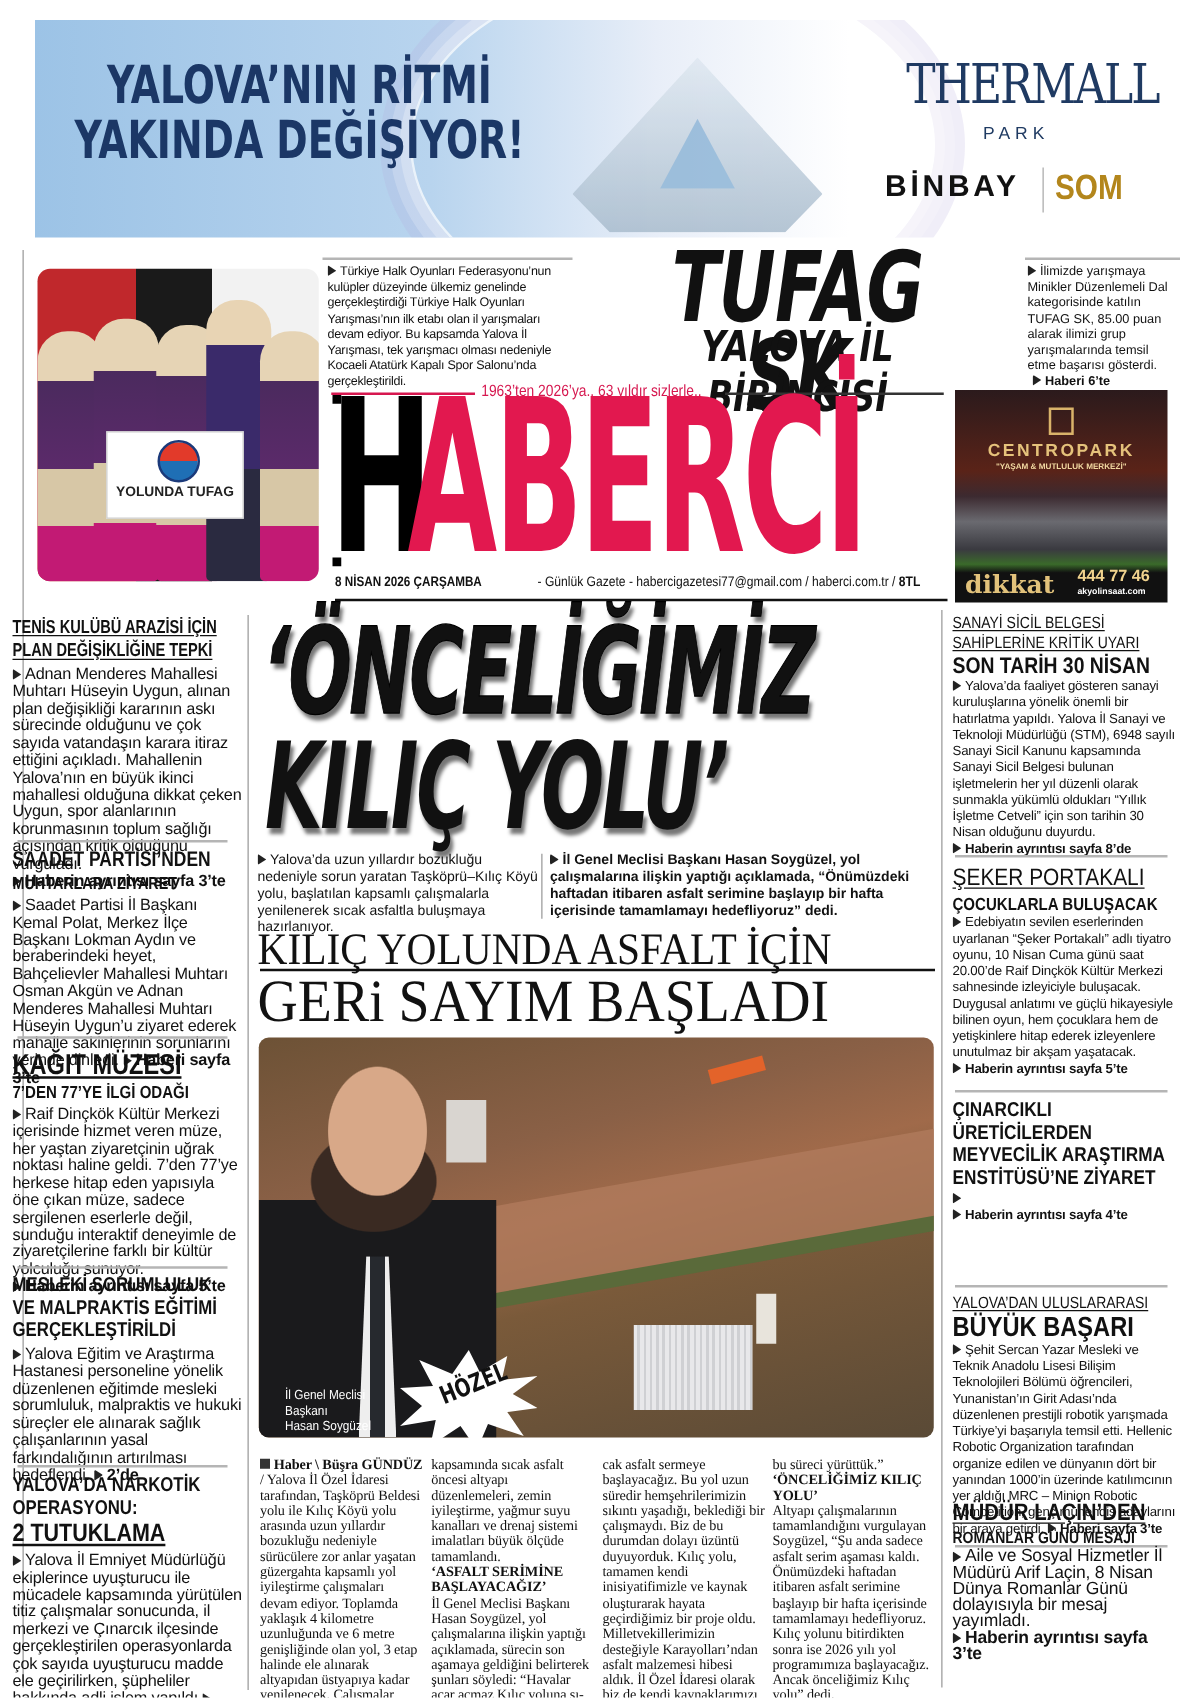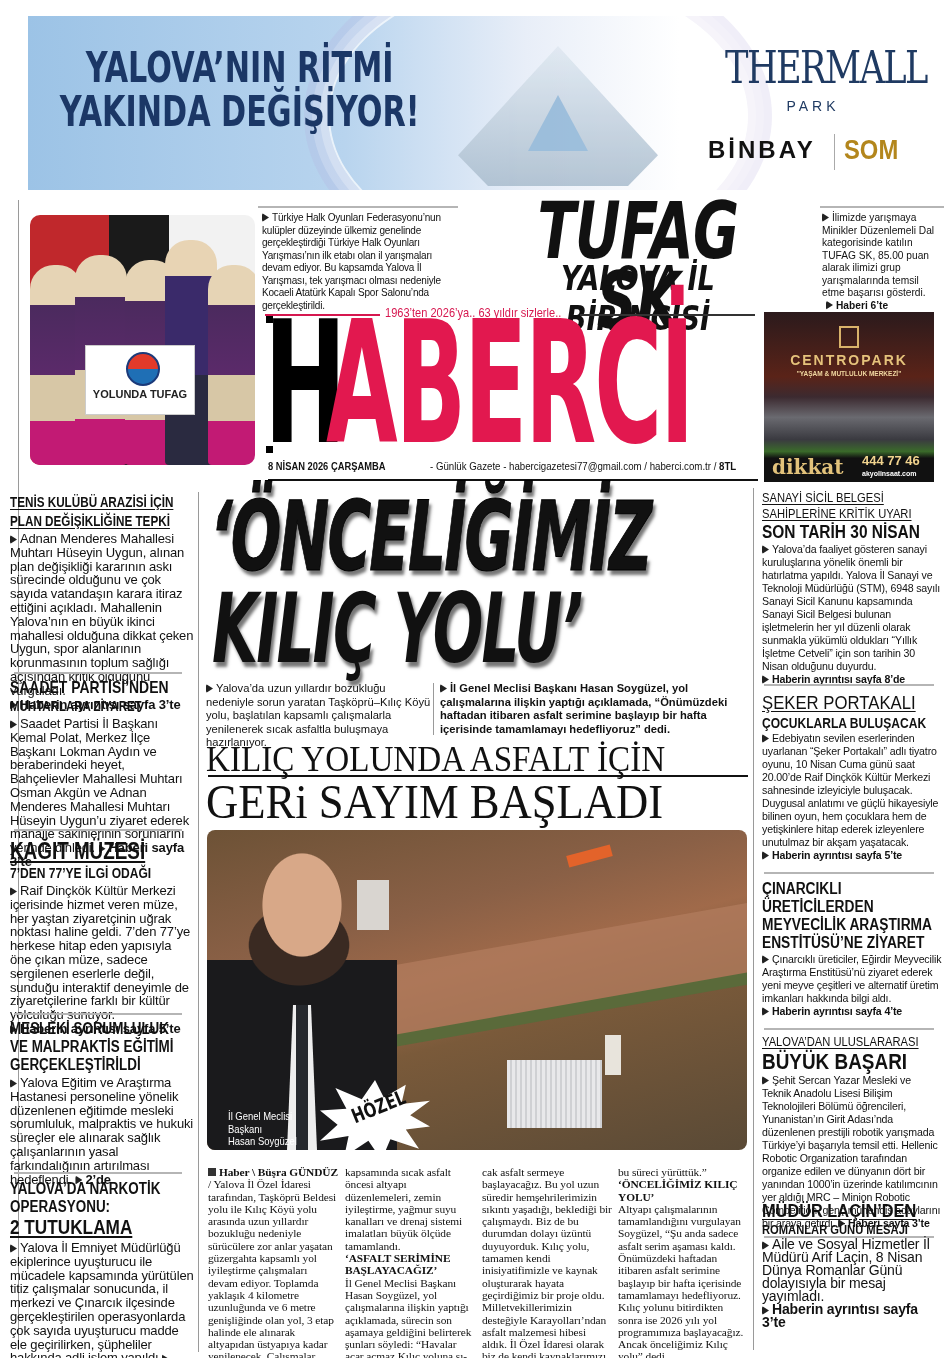--- a/index.html
+++ b/index.html
@@ -202,21 +202,21 @@
   <div class="hd" style="font-size:14px;line-height:18px;transform:scaleX(.86)">ÇOCUKLARLA BULUŞACAK</div>
   <div class="txt" style="font-size:10.6px;line-height:13px"><span class="bullet"></span><span>Edebiyatın sevilen eserlerinden uyarlanan “Şeker Portakalı” adlı tiyatro oyunu, 10 Nisan Cuma günü saat 20.00’de Raif Dinçkök Kültür Merkezi sahnesinde izleyiciyle buluşacak. Duygusal anlatımı ve güçlü hikayesiyle bilinen oyun, hem çocuklara hem de yetişkinlere hitap ederek izleyenlere unutulmaz bir akşam yaşatacak.</span><br><span class="bullet"></span><span class="ref">Haberin ayrıntısı sayfa 5’te</span></div>
 </div>
 <div class="hr" style="left:764px;top:872px;width:170px"></div>
 
 <div class="abs rcol" style="top:880px">
   <div class="hd" style="font-size:16px;line-height:18px;transform:scaleX(.86)">ÇINARCIKLI</div>
   <div class="hd" style="font-size:16px;line-height:18px;transform:scaleX(.86)">ÜRETİCİLERDEN</div>
   <div class="hd" style="font-size:16px;line-height:18px;transform:scaleX(.86)">MEYVECİLİK ARAŞTIRMA</div>
   <div class="hd" style="font-size:16px;line-height:18px;transform:scaleX(.86)">ENSTİTÜSÜ’NE ZİYARET</div>
-  <div class="txt" style="font-size:10.6px;line-height:13px;margin-top:1px"><span class="bullet"></span><span>Çınarcıklı üreticiler, Eğirdir Meyvecilik Araştırma Enstitüsü’nü ziyaret ederek yeni meyve çeşitleri ve alternatif üretim imkanları hakkında bilgi aldı.</span><br><span class="bullet"></span><span class="ref">Haberin ayrıntısı sayfa 4’te</span></div>
+  <div class="txt" style="font-size:10.6px;line-height:13px;margin-top:1px"><span class="bullet"></span><br><span class="bullet"></span><span class="ref">Haberin ayrıntısı sayfa 4’te</span></div>
 </div>
 <div class="hr" style="left:764px;top:1028px;width:170px"></div>
 
 <div class="abs rcol" style="top:1034px">
   <div class="hd u" style="font-size:13px;line-height:16px;font-weight:normal;transform:scaleX(.86)">YALOVA’DAN ULUSLARARASI</div>
   <div class="hd" style="font-size:22px;line-height:24px;transform:scaleX(.86)">BÜYÜK BAŞARI</div>
   <div class="txt" style="font-size:10.6px;line-height:13px"><span class="bullet"></span><span>Şehit Sercan Yazar Mesleki ve Teknik Anadolu Lisesi Bilişim Teknolojileri Bölümü öğrencileri, Yunanistan’ın Girit Adası’nda düzenlenen prestijli robotik yarışmada Türkiye’yi başarıyla temsil etti. Hellenic Robotic Organization tarafından organize edilen ve dünyanın dört bir yanından 1000’in üzerinde katılımcının yer aldığı MRC – Minion Robotic Competition, genç mühendis adaylarını bir araya getirdi.</span> <span class="bullet"></span><span class="ref">Haberi sayfa 3’te</span></div>
 </div>
 <div class="hr" style="left:764px;top:1236px;width:170px"></div>
 

